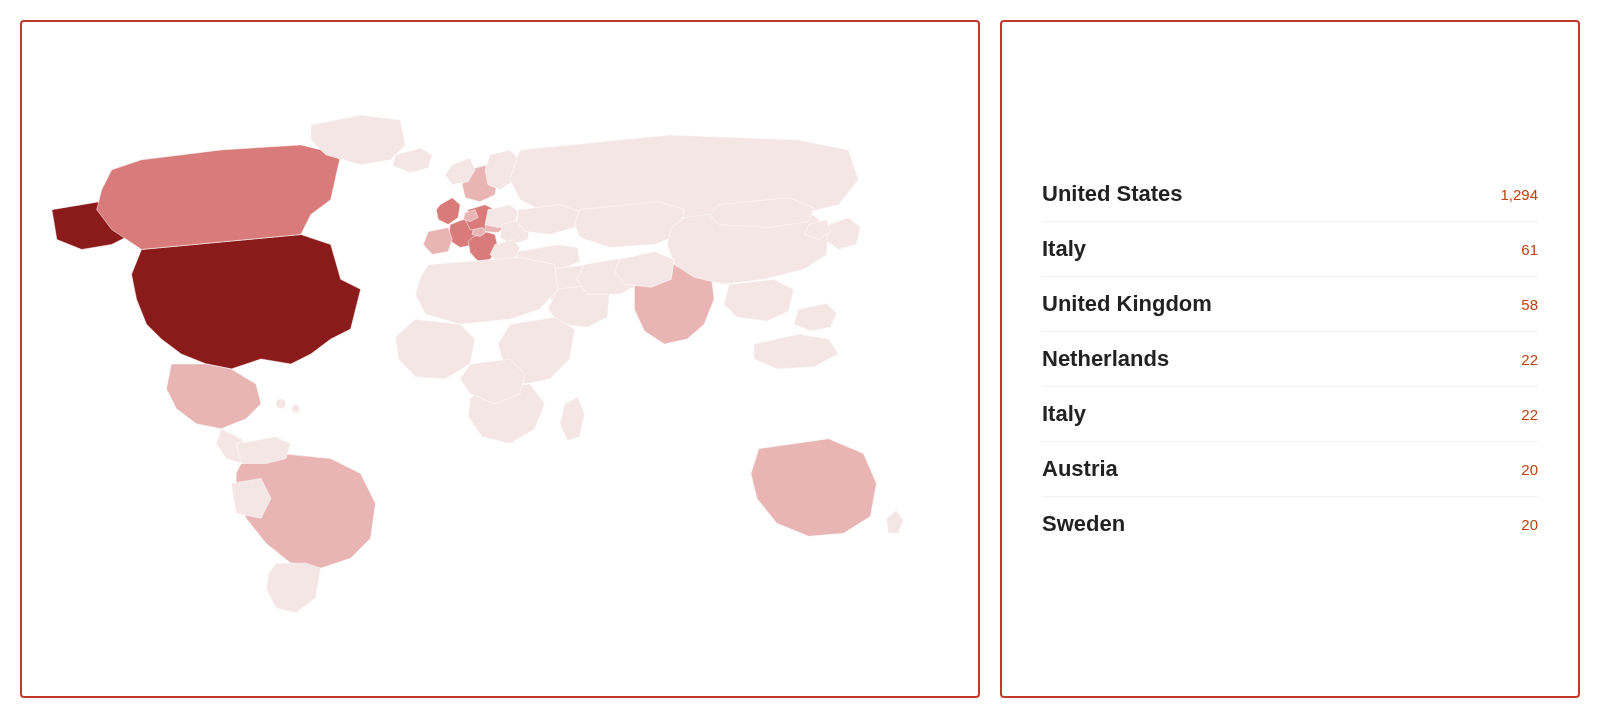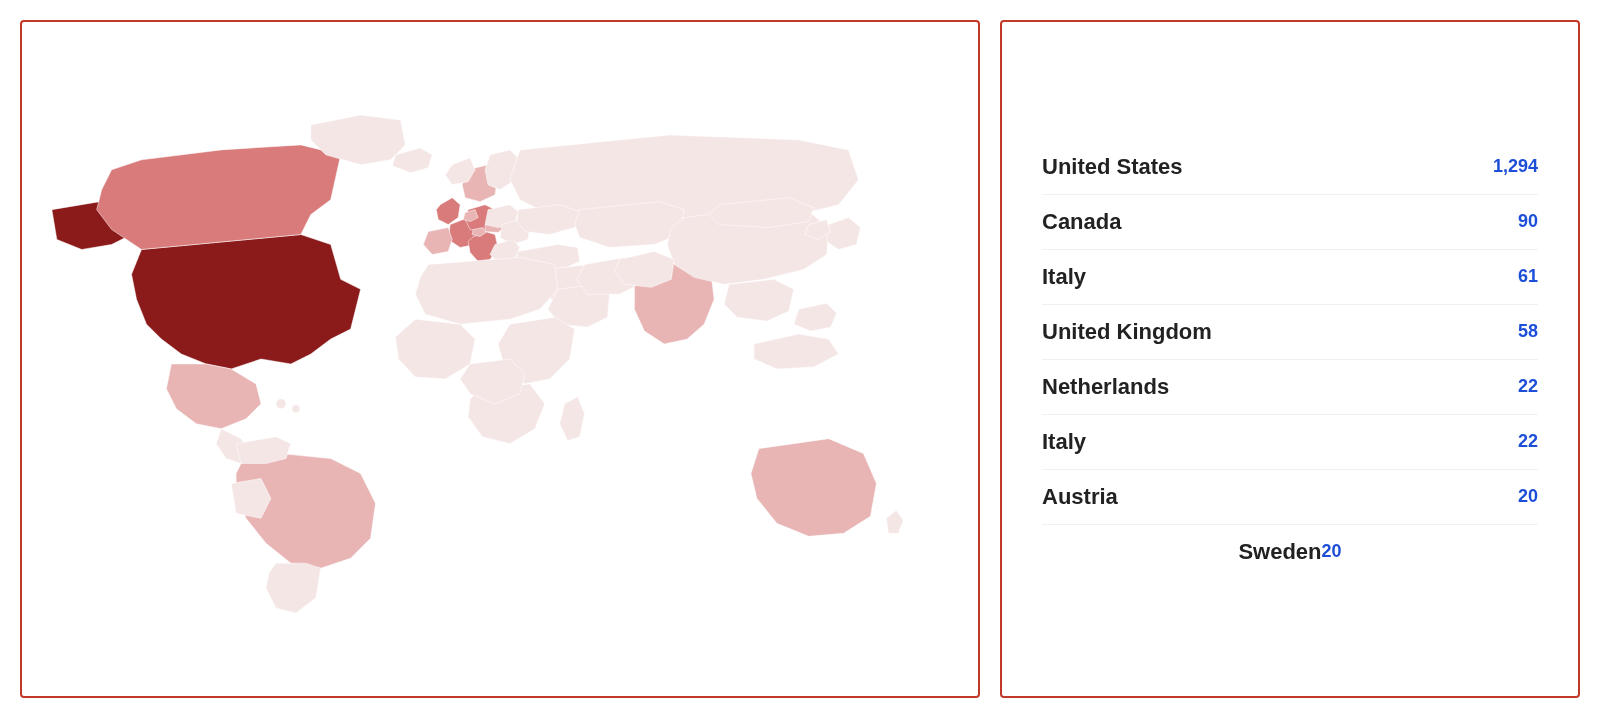--- a/index.html
+++ b/index.html
@@ -36,33 +36,32 @@
 
     .country-row {
       display: flex;
       justify-content: space-between;
       align-items: center;
       padding: 14px 0;
       border-bottom: 1px solid #f0f0f0;
     }
     .country-row:last-child {
       border-bottom: none;
-      justify-content: center;
     }
 
     .country-name {
       font-size: 22px;
       font-weight: 700;
       color: #222;
     }
 
     .country-value {
-      font-size: 18px;
-      font-weight: 700;
-      color: #1d4ed8;
+      font-size: 15px;
+      font-weight: 400;
+      color: #c2410c;
     }
 
     
     .map-container {
       width: 100%;
       height: 100%;
       display: flex;
       align-items: center;
       justify-content: center;
     }
@@ -195,24 +194,20 @@
   </div>
 </div>
 
 <div class="right-panel">
   <div id="country-list">
       <div class="country-row">
         <span class="country-name">United States</span>
         <span class="country-value">1,294</span>
       </div>
       <div class="country-row">
-        <span class="country-name">Canada</span>
-        <span class="country-value">90</span>
-      </div>
-      <div class="country-row">
         <span class="country-name">Italy</span>
         <span class="country-value">61</span>
       </div>
       <div class="country-row">
         <span class="country-name">United Kingdom</span>
         <span class="country-value">58</span>
       </div>
       <div class="country-row">
         <span class="country-name">Netherlands</span>
         <span class="country-value">22</span>

